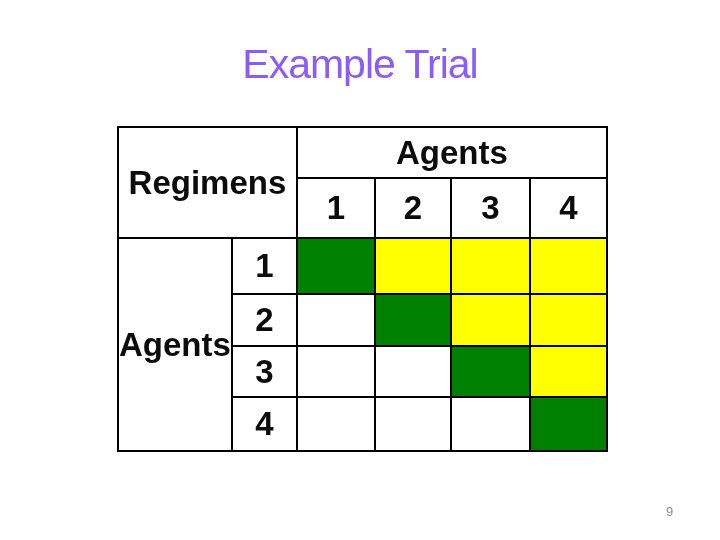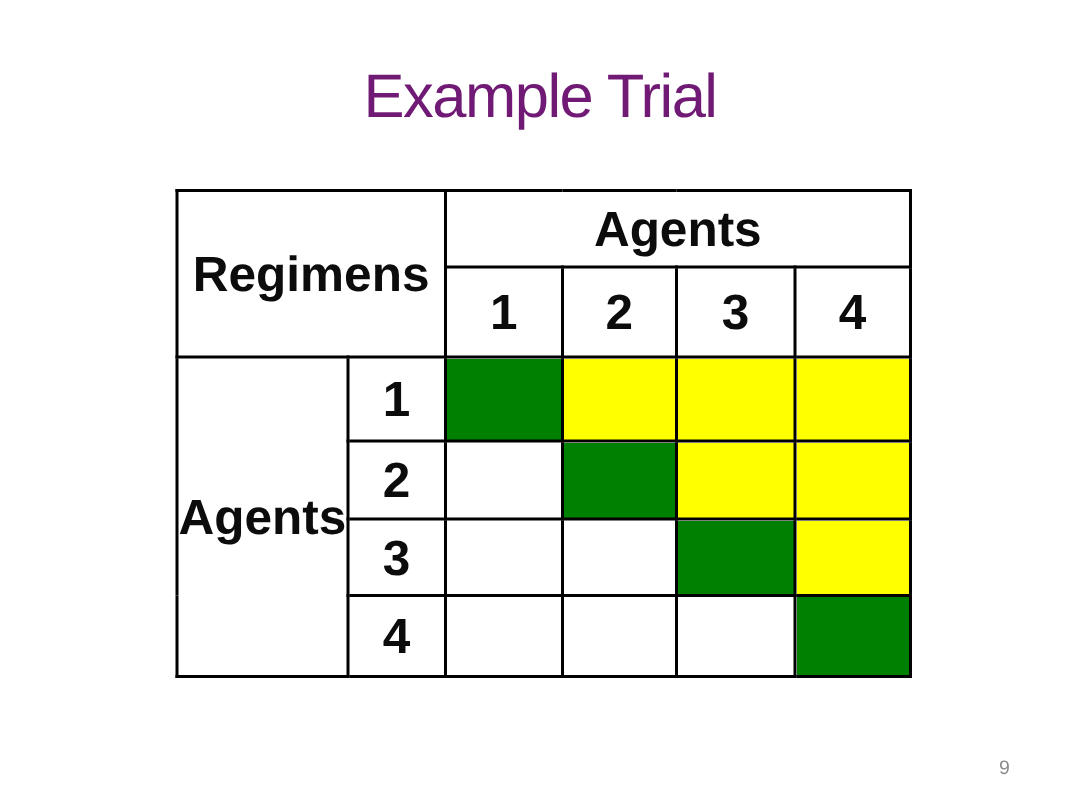--- a/index.html
+++ b/index.html
@@ -13,21 +13,21 @@
   }
   .title {
     position: absolute;
     left: 0;
     top: 42px;
     width: 100%;
     text-align: center;
     font-size: 41px;
     font-weight: 400;
     letter-spacing: -1px;
-    color: #701a75;
+    color: #8b5cf6;
     line-height: 1.1;
   }
   table.matrix {
     position: absolute;
     left: 117px;
     top: 126px;
     border-collapse: collapse;
     table-layout: fixed;
   }
   table.matrix td {

